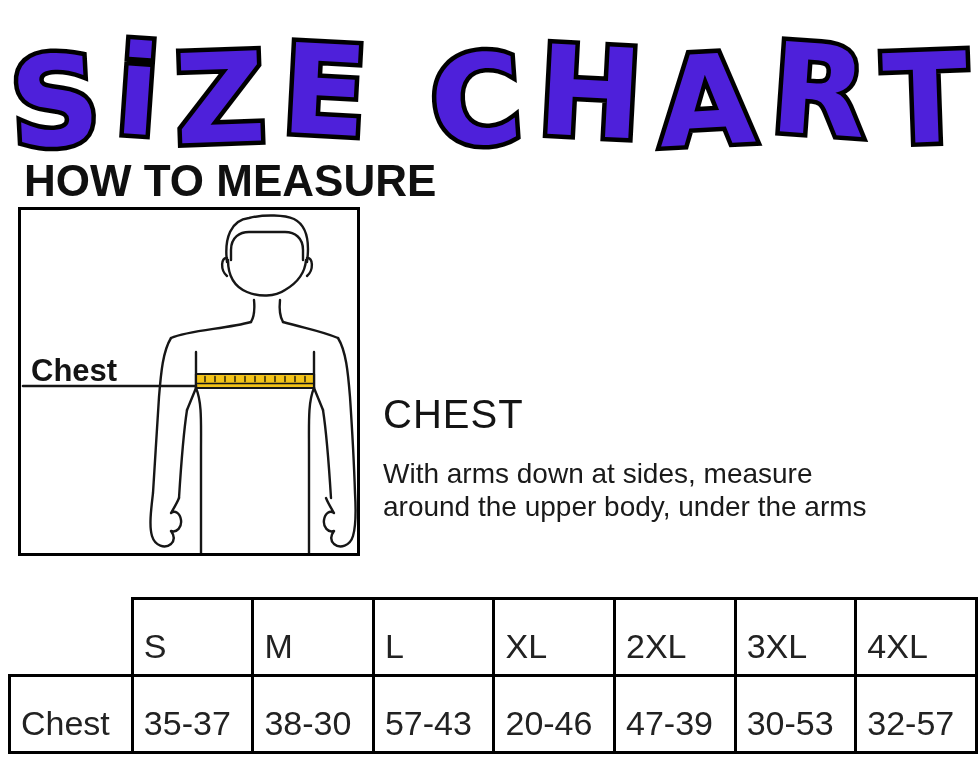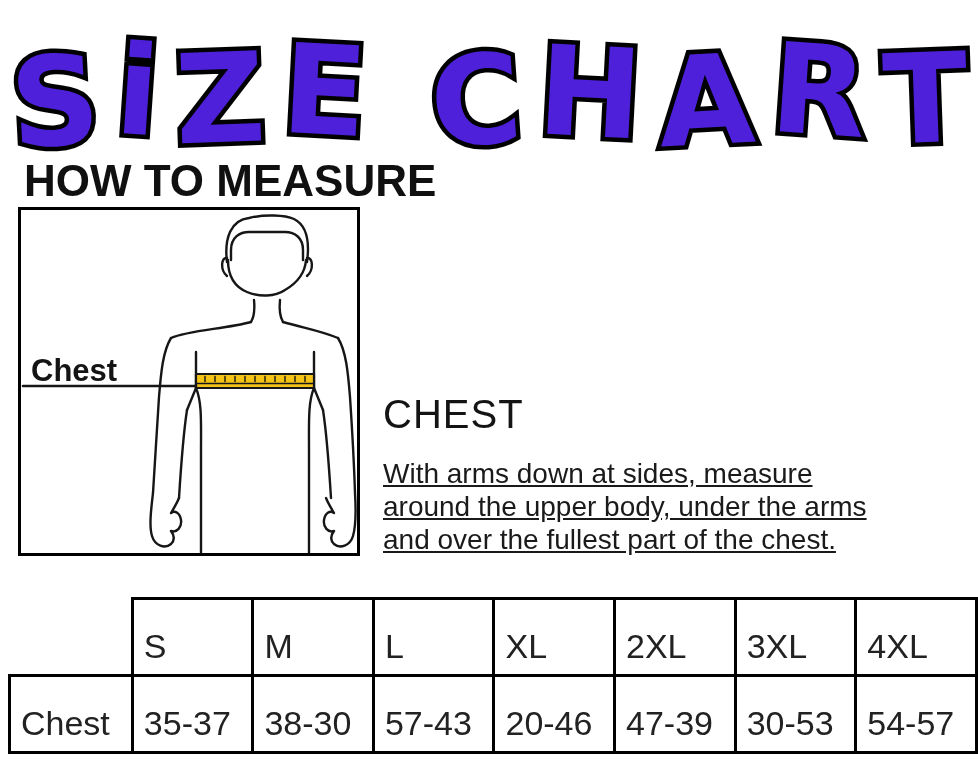--- a/index.html
+++ b/index.html
@@ -32,21 +32,21 @@
   .figure-box svg{display:block;width:336px;height:343px;}
   .fig-label{
     font-family:"Liberation Sans",sans-serif;font-weight:700;font-size:31px;fill:#141414;
   }
   
   .chest-info{position:absolute;left:383px;top:392px;width:592px;}
   .chest-heading{
     margin:0 0 20px 0;font-size:40px;font-weight:400;letter-spacing:1px;color:#141414;
   }
   .chest-text{font-size:28px;line-height:33px;color:#1a1a1a;}
-  .chest-text div{white-space:nowrap;text-decoration:underline;}
+  .chest-text div{white-space:nowrap;}
   
   .size-table{
     position:absolute;left:8px;top:597px;border-collapse:collapse;table-layout:fixed;
   }
   .size-table th,.size-table td{
     border:3px solid #000;height:77px;vertical-align:bottom;text-align:left;
     padding:0 0 8px 10px;font-size:34px;font-weight:400;color:#222;
     font-family:"Liberation Sans",sans-serif;box-sizing:border-box;
   }
   .size-table th.corner{border:none;background:transparent;}
@@ -117,21 +117,20 @@
 
     <text x="10" y="171" class="fig-label" stroke="none" fill="#141414">Chest</text>
   </svg>
 </div>
 
 <section class="chest-info">
   <h3 class="chest-heading">CHEST</h3>
   <div class="chest-text">
     <div>With arms down at sides, measure</div>
     <div>around the upper body, under the arms</div>
-    <div>and over the fullest part of the chest.</div>
   </div>
 </section>
 
 <table class="size-table">
   <colgroup>
     <col class="col-label">
       <col class="col-size">
       <col class="col-size">
       <col class="col-size">
     <col class="col-size">
@@ -151,16 +150,16 @@
     <th>4XL</th>
   </tr>
   <tr>
     <td>Chest</td>
     <td>35-37</td>
     <td>38-30</td>
     <td>57-43</td>
     <td>20-46</td>
     <td>47-39</td>
     <td>30-53</td>
-    <td>54-57</td>
+    <td>32-57</td>
   </tr>
 </tbody>
   </table>
 
 </body></html>

